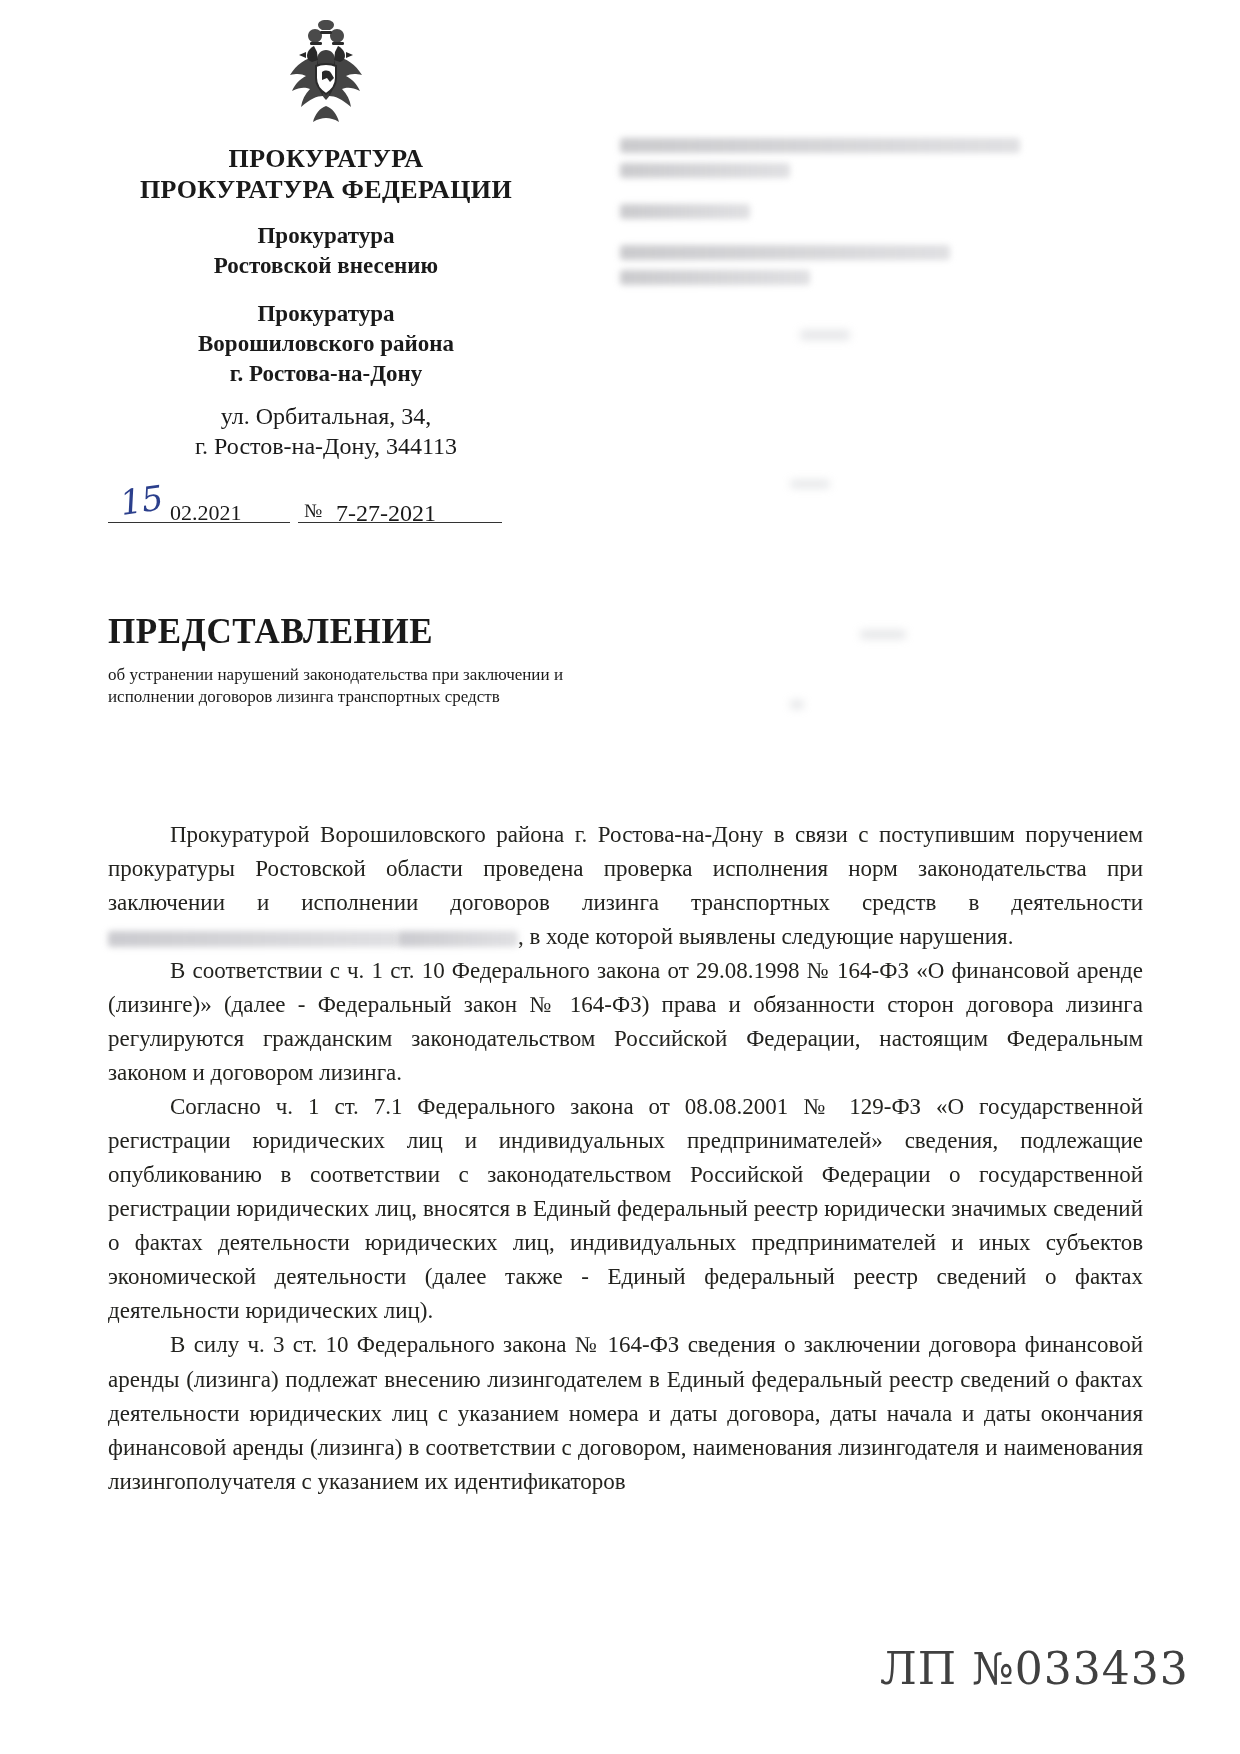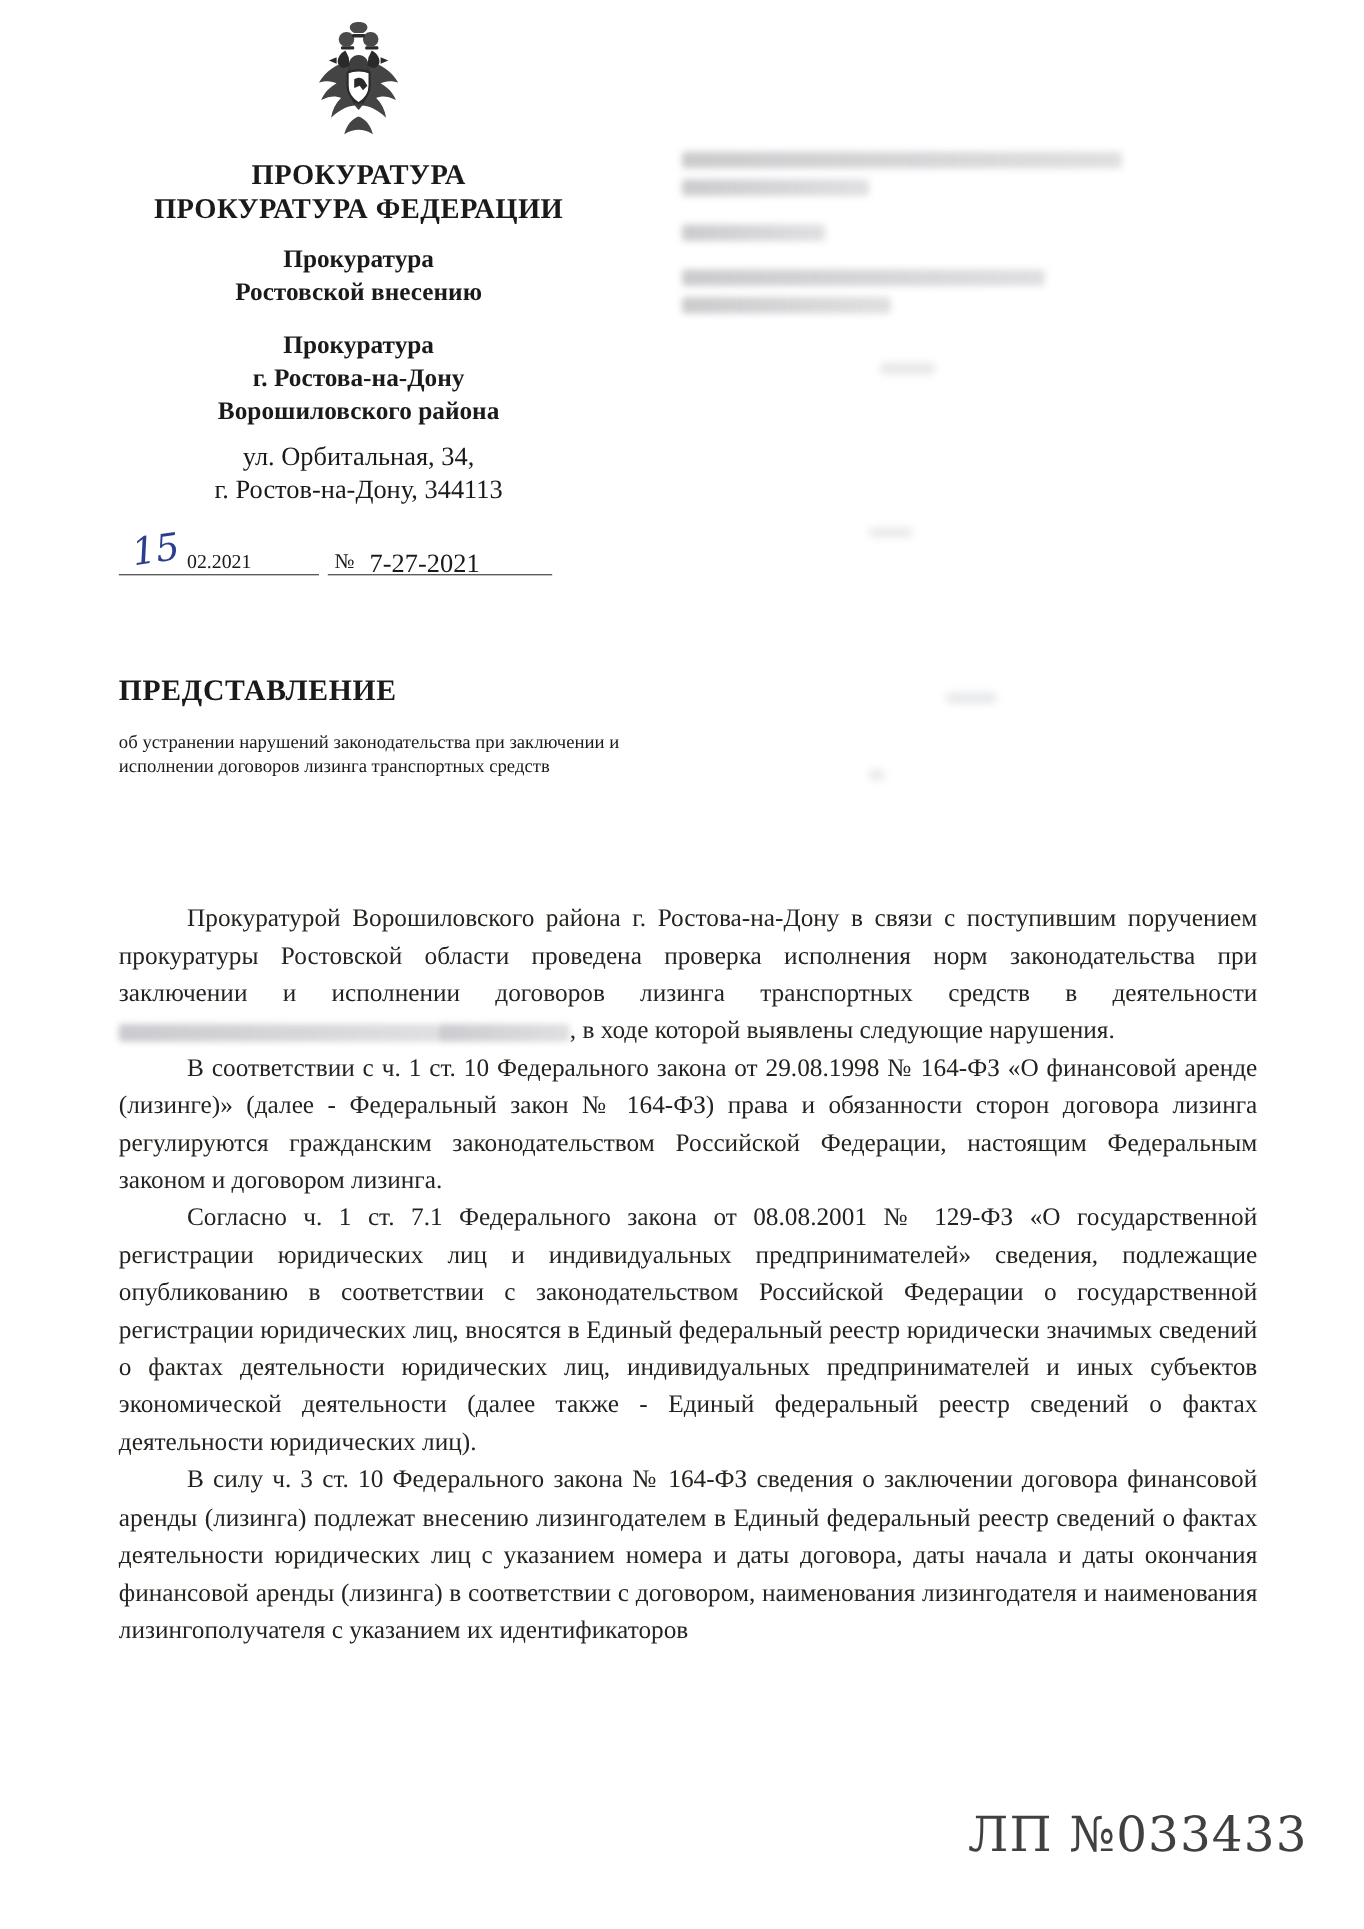--- a/index.html
+++ b/index.html
@@ -74,21 +74,21 @@
     font-family: "DejaVu Serif", serif;
     font-style: italic;
     font-size: 34px;
     color: #2b3f8c;
     transform: rotate(-8deg);
   }
   .date-rest {
     position: absolute;
     left: 62px;
     top: 8px;
-    font-size: 18px;
+    font-size: 22px;
   }
   .rule1 {
     position: absolute;
     left: 0px;
     top: 30px;
     width: 182px;
     height: 1px;
     background: #333;
   }
   .num-sign {
@@ -139,21 +139,21 @@
     border-radius: 4px;
   }
 
   
   .doc-title {
     position: absolute;
     left: 108px;
     top: 612px;
     font-family: "Liberation Serif", serif;
     font-weight: bold;
-    font-size: 27px;
+    font-size: 35px;
     letter-spacing: 0.6px;
   }
   .subject {
     position: absolute;
     left: 108px;
     top: 664px;
     width: 455px;
     font-size: 17px;
     line-height: 1.32;
     text-align: justify;
@@ -236,22 +236,22 @@
     <span class="l2">ПРОКУРАТУРА ФЕДЕРАЦИИ</span>
   </div>
 
   <div class="org-sub">
     <div>Прокуратура</div>
     <div>Ростовской внесению</div>
   </div>
 
   <div class="org-sub2">
     <div>Прокуратура</div>
+    <div>Ворошиловского района</div>
     <div>г. Ростова-на-Дону</div>
-    <div>Ворошиловского района</div>
   </div>
 
   <div class="addr">
     <div>ул. Орбитальная, 34,</div>
     <div>г. Ростов-на-Дону, 344113</div>
   </div>
 </div>
 
 <div class="datenum">
   <span class="date-hand">15</span>

